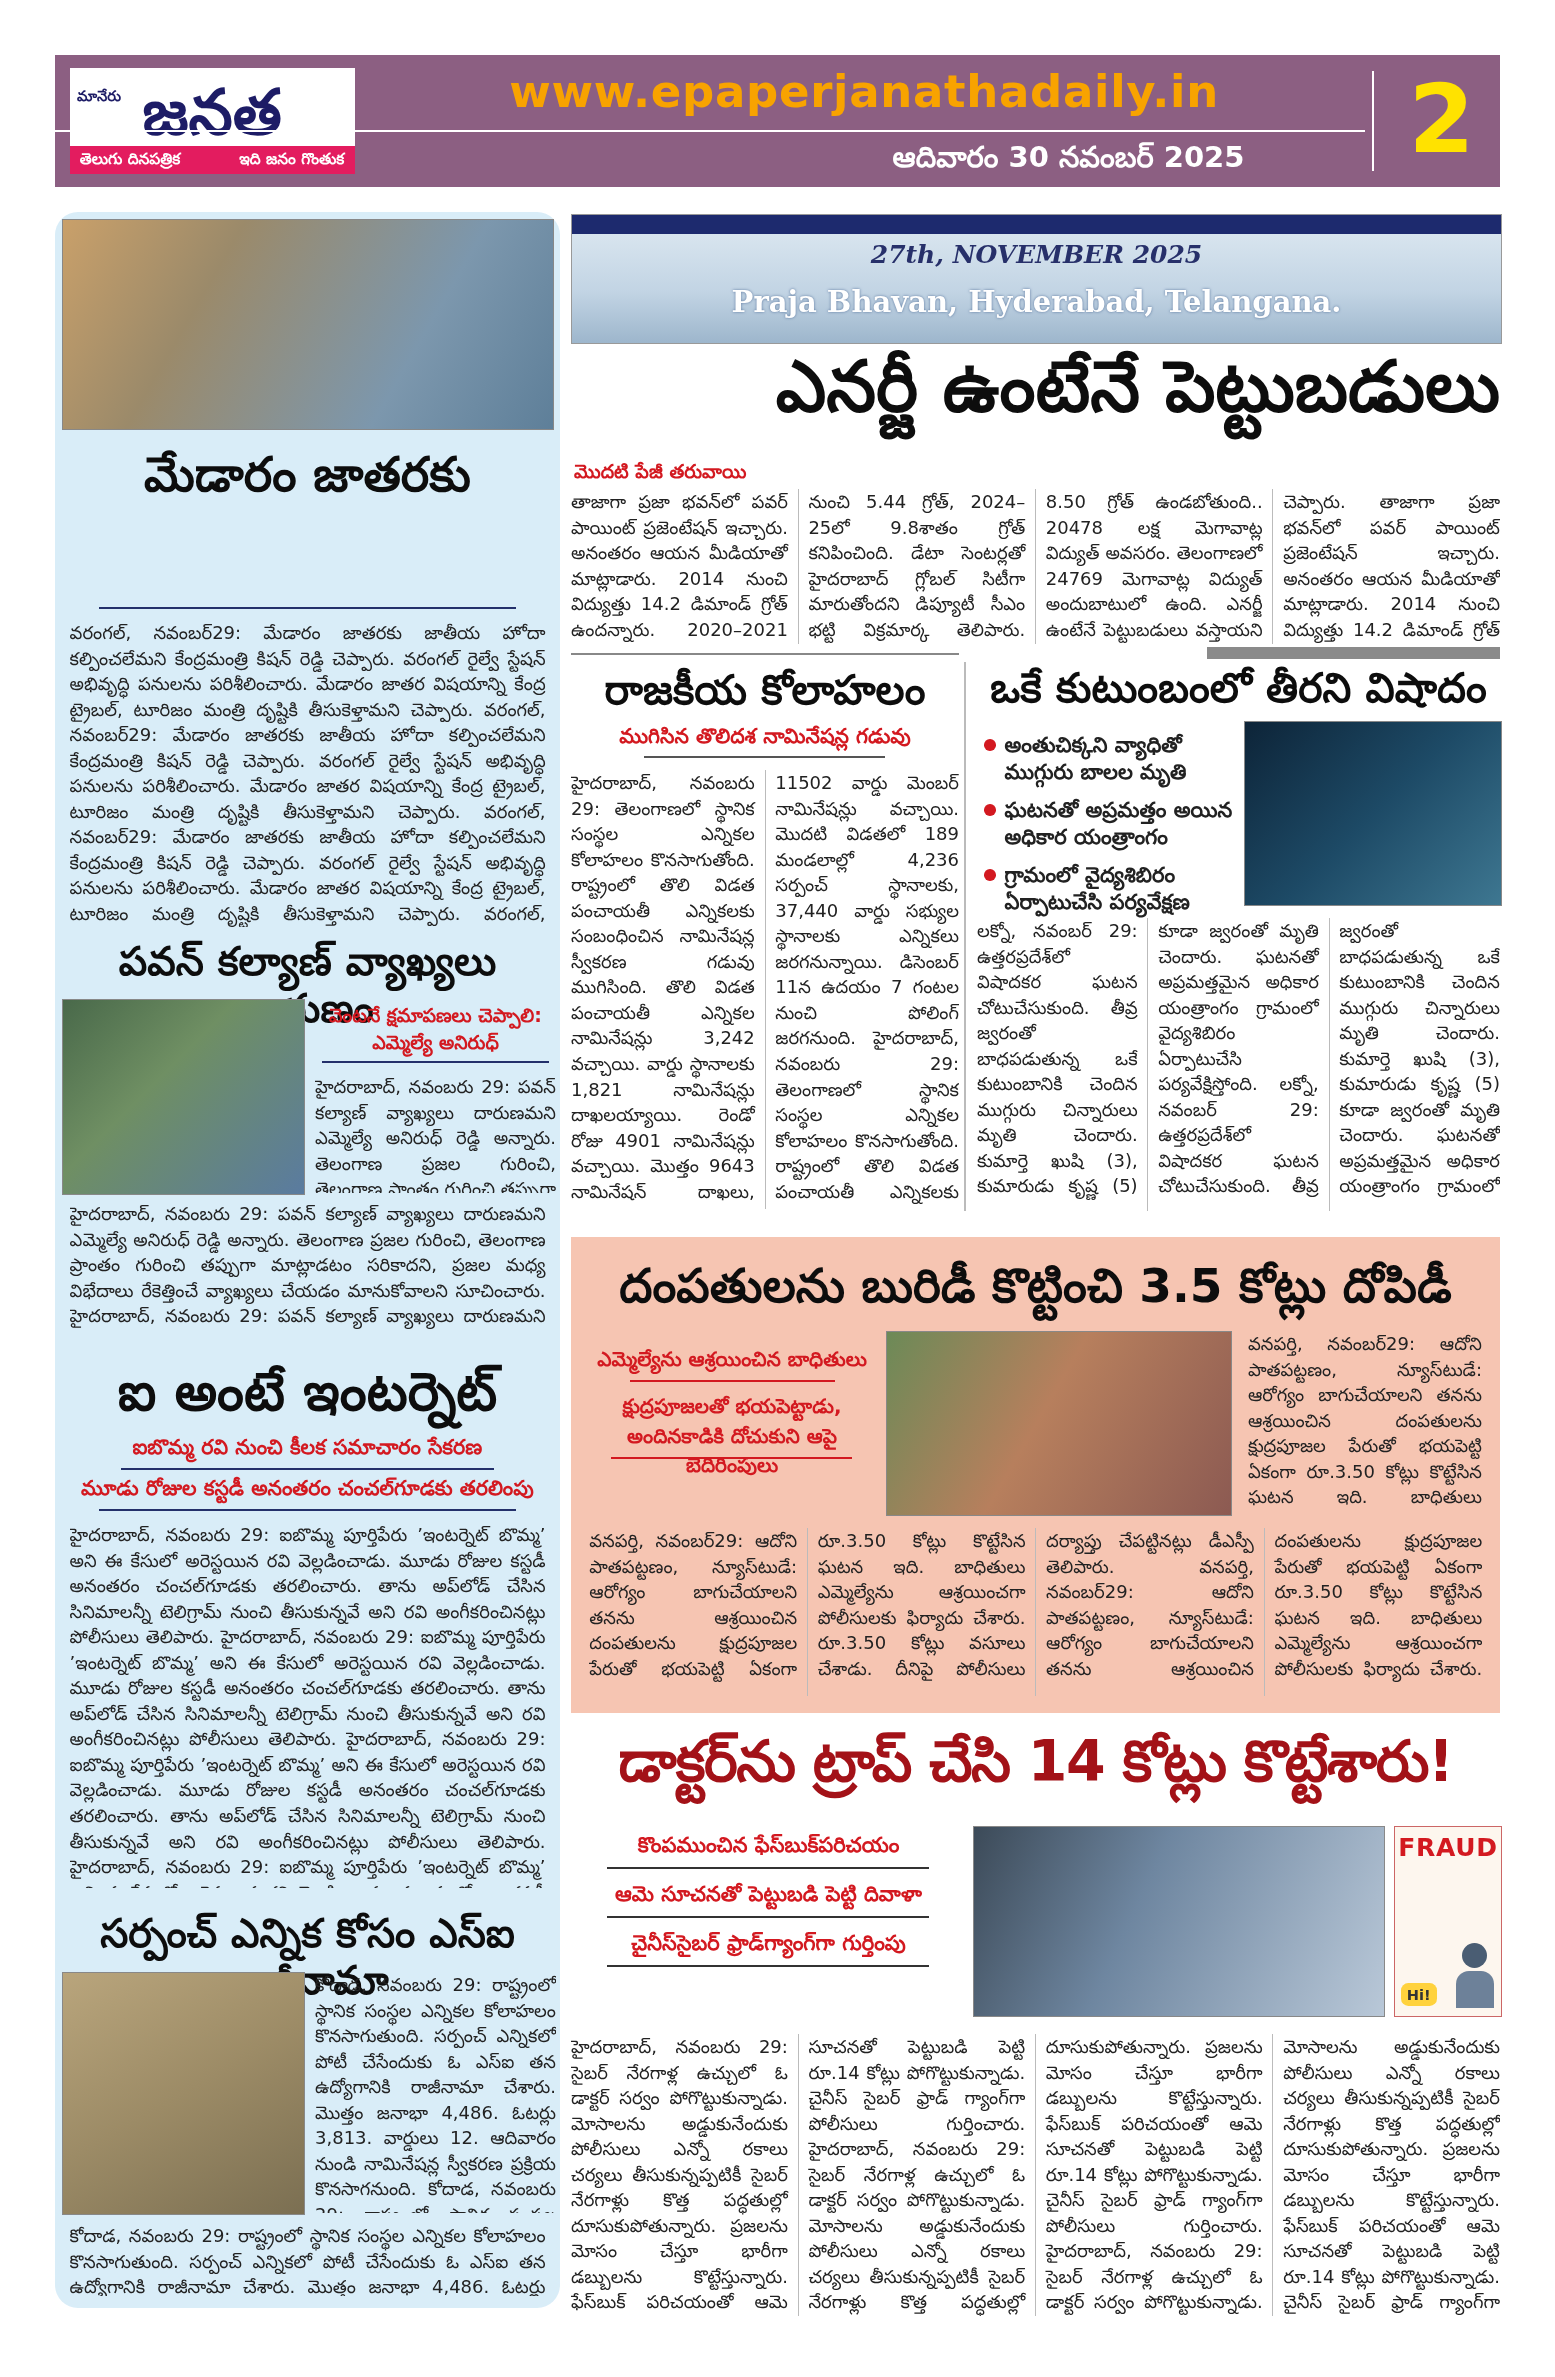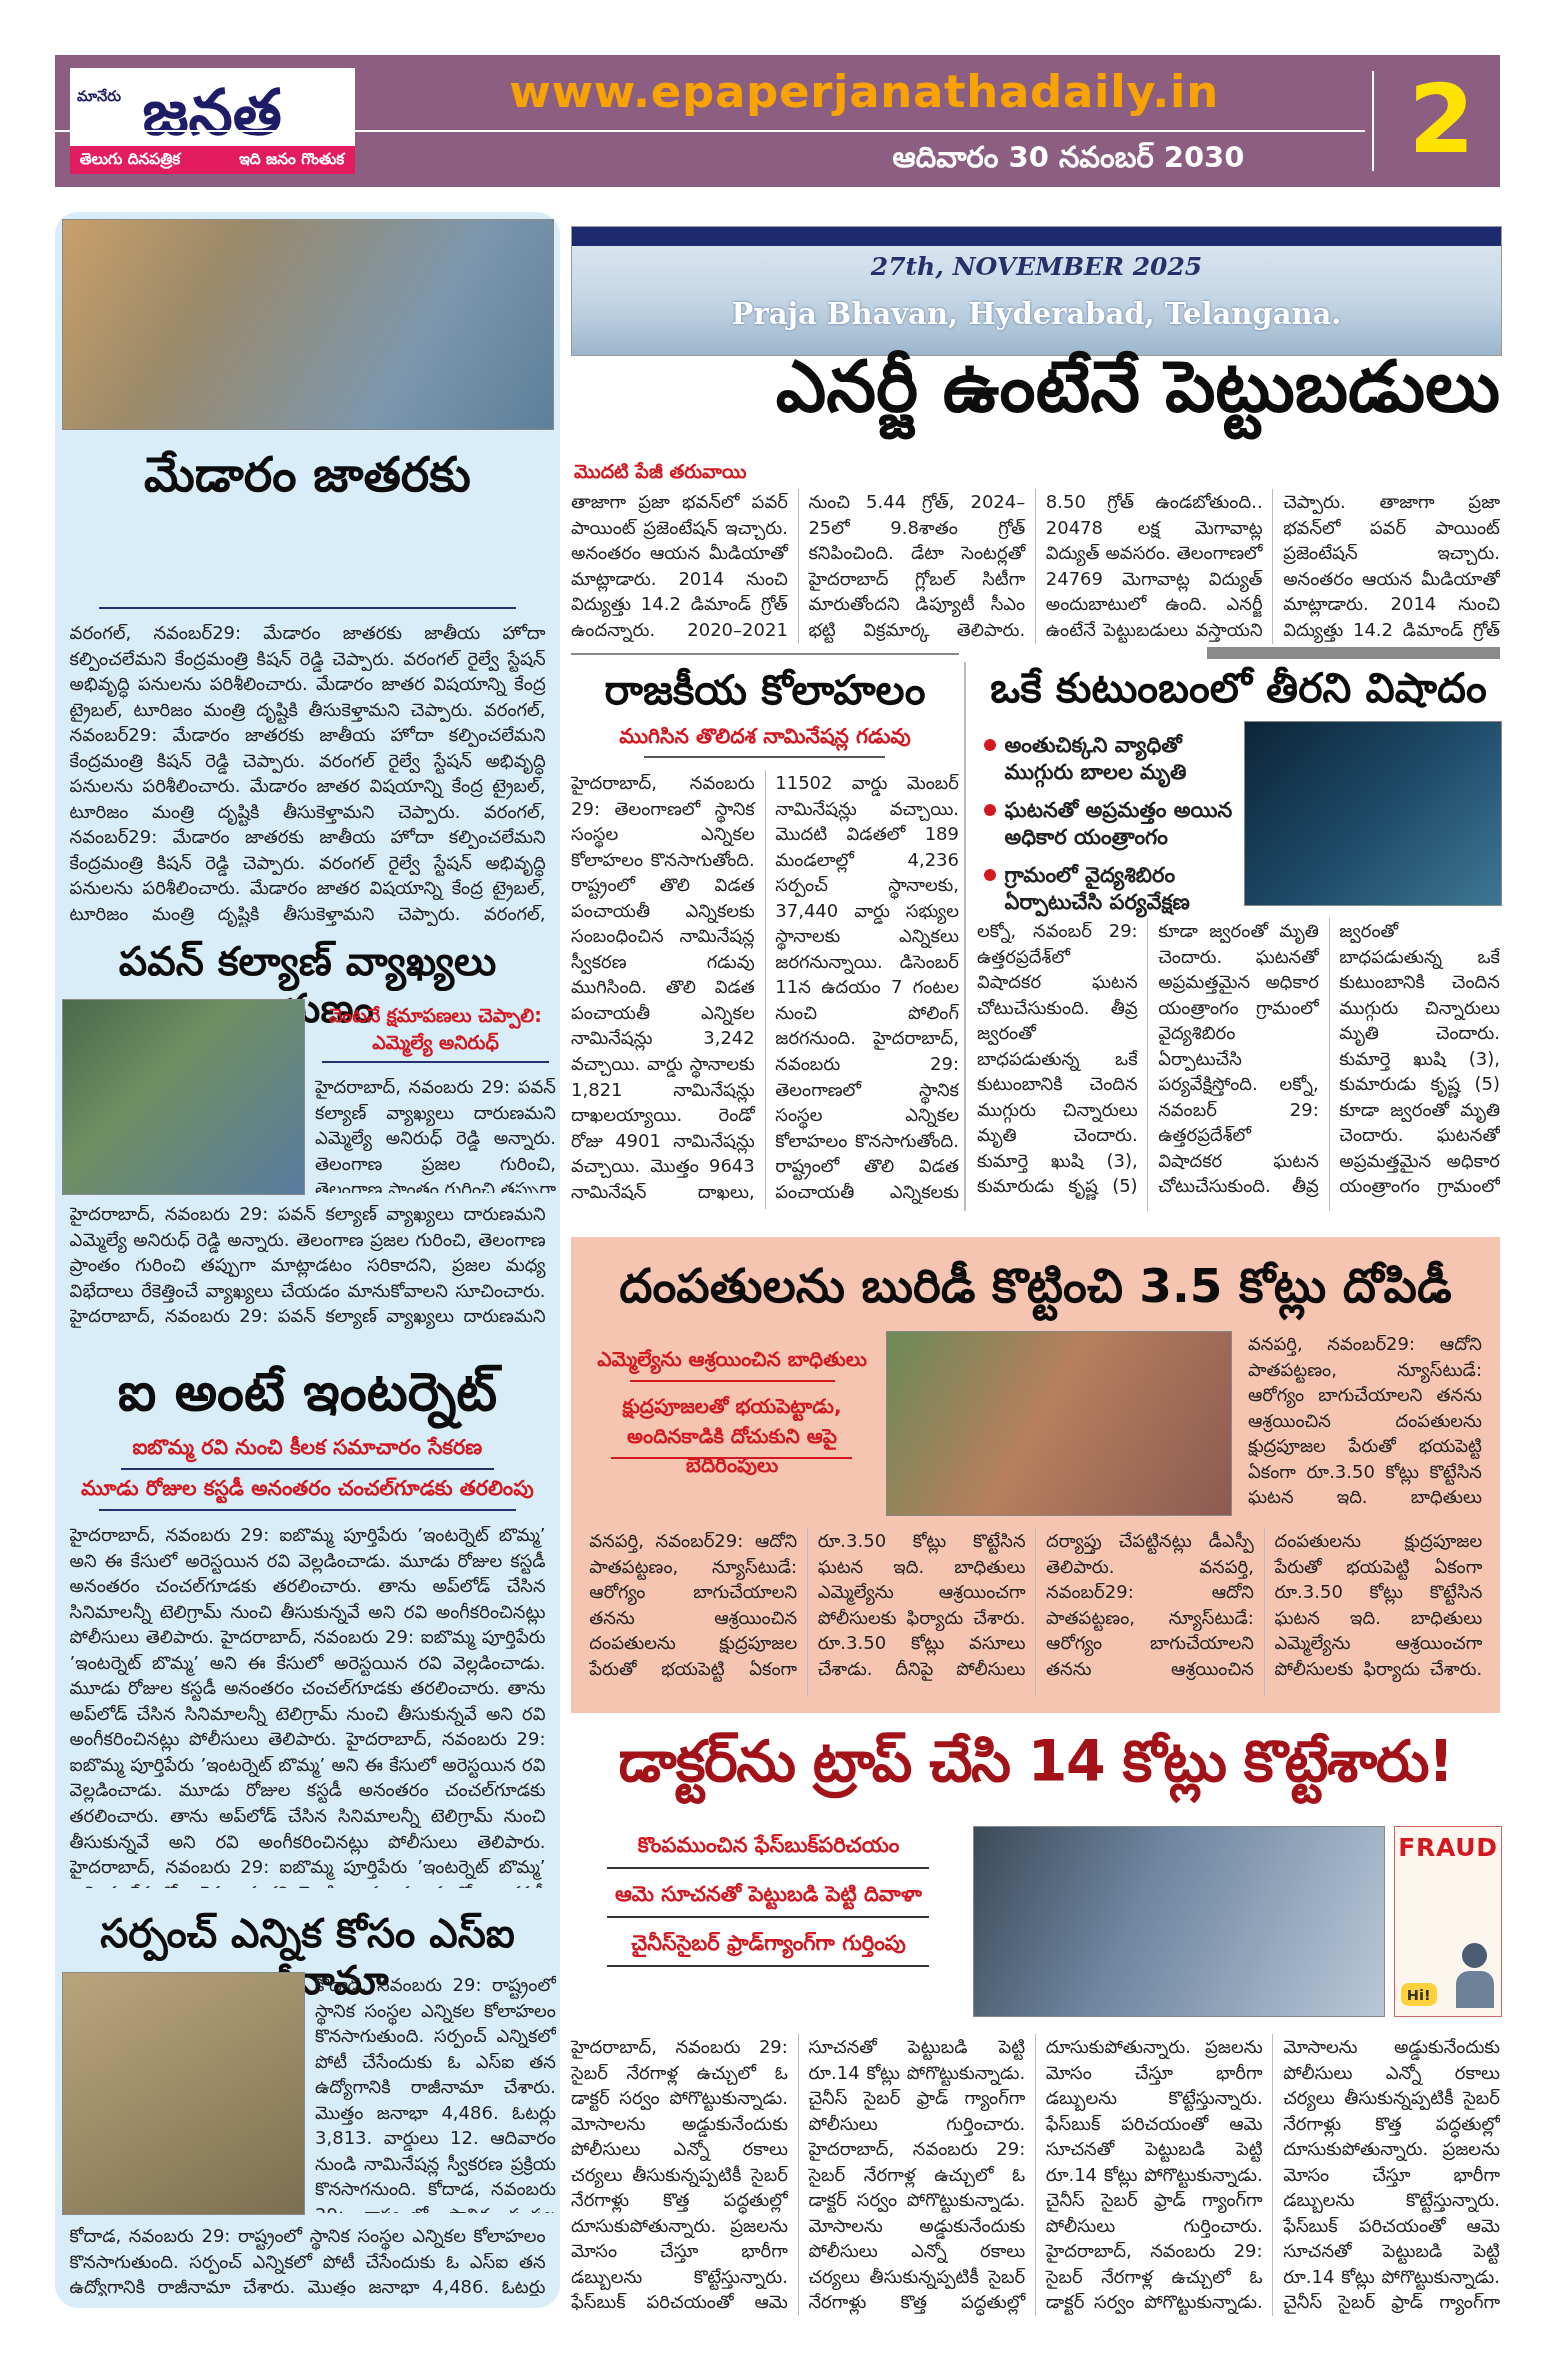--- a/index.html
+++ b/index.html
@@ -22,21 +22,21 @@
   
   .left-col{position:absolute;left:55px;top:212px;width:505px;height:2096px;background:#d9edf8;border-radius:23px;}
   .photo{background:linear-gradient(135deg,#b8a17c 0%,#8da0b5 45%,#5a7d96 100%);border:0.7px solid #888;overflow:hidden;}
   .headline{font-weight:800;color:#0d0d0d;text-align:center;line-height:1.18;}
   .subhead{color:#d31920;font-weight:bold;text-align:center;}
   .rule{background:#23306b;height:1.5px;}
   .rule-red{background:#d31920;height:1.5px;}
   .bodytext{font-size:18px;line-height:1.42;text-align:justify;color:#222;overflow:hidden;}
 
   
-  .panel-photo{position:absolute;left:571px;top:226px;width:929px;height:128px;background:linear-gradient(180deg,#dfeaf2 0%,#c2d4e4 60%,#9db6cc 100%);border:0.7px solid #999;}
+  .panel-photo{position:absolute;left:571px;top:214px;width:929px;height:128px;background:linear-gradient(180deg,#dfeaf2 0%,#c2d4e4 60%,#9db6cc 100%);border:0.7px solid #999;}
   .panel-band{position:absolute;left:0;top:0;width:100%;height:19px;background:#1d2a6e;}
   .panel-text1{position:absolute;left:0;top:25px;width:100%;text-align:center;font-family:"DejaVu Serif","Liberation Serif",serif;font-style:italic;font-weight:bold;font-size:25px;color:#27306a;}
   .panel-text2{position:absolute;left:0;top:70px;width:100%;text-align:center;font-family:"DejaVu Serif","Liberation Serif",serif;font-weight:bold;font-size:29px;color:#ffffff;text-shadow:0 0 2.9px #56729b;}
   .main-headline{position:absolute;left:571px;top:350px;width:929px;text-align:right;font-size:71px;font-weight:800;color:#0d0d0d;line-height:1.05;}
   .kicker{position:absolute;left:574px;top:460px;font-size:19px;font-weight:bold;color:#d31920;}
   .cols{column-gap:20.5px;column-rule:0.7px solid #bbb;}
   .gray-rule{position:absolute;left:571px;top:653px;width:388px;height:2.2px;background:#888;}
   .gray-bar{position:absolute;left:1207px;top:647px;width:293px;height:11.7px;background:#8a8a8a;}
   .vdiv{position:absolute;left:964px;top:662px;width:1.5px;height:549px;background:#bbb;}
 
@@ -63,21 +63,21 @@
     <div class="logo-box">
       <span class="logo-prefix">మానేరు</span>
       <div class="logo-main">జనత</div>
       <div class="logo-strip">
         <span>తెలుగు దినపత్రిక</span>
         <span>ఇది జనం గొంతుక</span>
       </div>
     </div>
     <div class="site-url">www.epaperjanathadaily.in</div>
     <div class="banner-hr"></div>
-    <div class="banner-date">ఆదివారం 30 నవంబర్ 2030</div>
+    <div class="banner-date">ఆదివారం 30 నవంబర్ 2025</div>
     <div class="banner-vline"></div>
     <div class="page-num">2</div>
   </div>
 
   <div class="left-col">
 
     <div class="photo abs" style="left:7.3px;top:7.3px;width:490px;height:209px;background:linear-gradient(120deg,#c9a06a 0%,#9b8a6a 30%,#7c97ad 70%,#5e7f99 100%);"></div>
 
     <div class="headline abs" style="left:0;top:234px;width:505px;font-size:48px;">
       <div>మేడారం జాతరకు</div>

